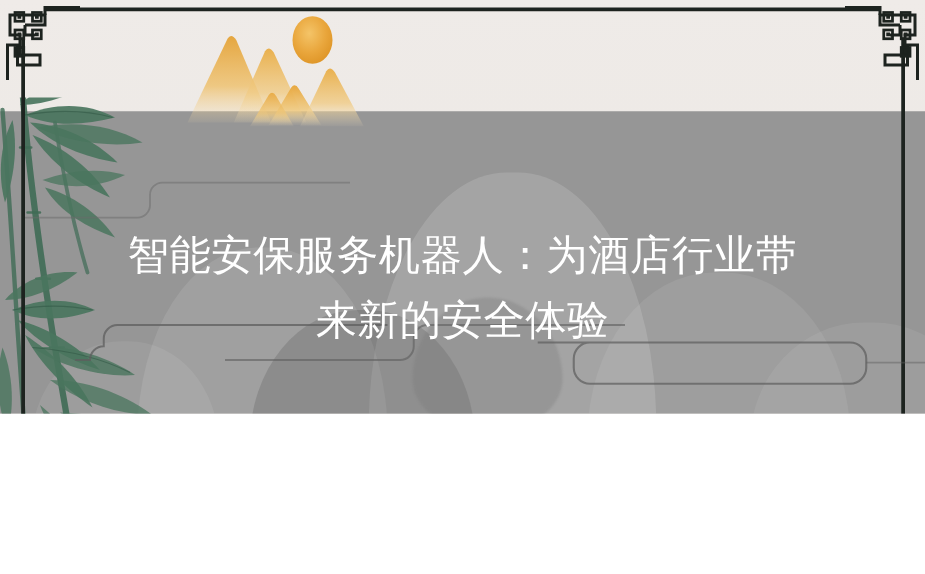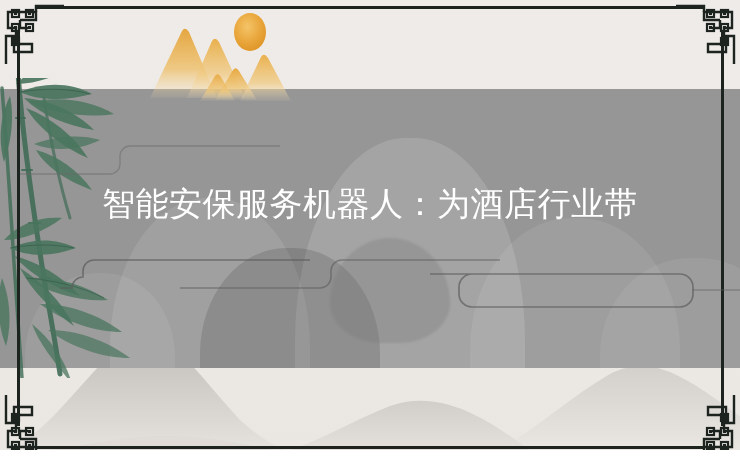--- a/index.html
+++ b/index.html
@@ -3,21 +3,21 @@
 <meta charset="utf-8">
 <style>
   html, body {
     margin: 0;
     padding: 0;
     background: #ffffff;
   }
   .poster {
     position: relative;
     width: 740px;
-    height: 450px;
+    height: 331px;
     overflow: hidden;
     background: #ede9e6;
     font-family: "Liberation Sans", "DejaVu Sans", sans-serif;
   }
 
   
   .paper-bg {
     position: absolute;
     inset: 0;
     background: linear-gradient(180deg, #efebe8 0%, #ede9e5 55%, #eae6e2 100%);
@@ -358,15 +358,16 @@
         <rect x="26" y="10" width="3" height="3"></rect>
         <rect x="12" y="24" width="3" height="3"></rect>
         <rect x="26" y="24" width="3" height="3"></rect>
         <rect x="12" y="38" width="3" height="3"></rect>
       </g>
     </svg>
   </div>
 
   <div class="title-wrap">
     <span class="title-line title-line-1">智能安保服务机器人：为酒店行业带</span>
+    <span class="title-line title-line-2">来新的安全体验</span>
   </div>
 
 </div>
 
 </body></html>

